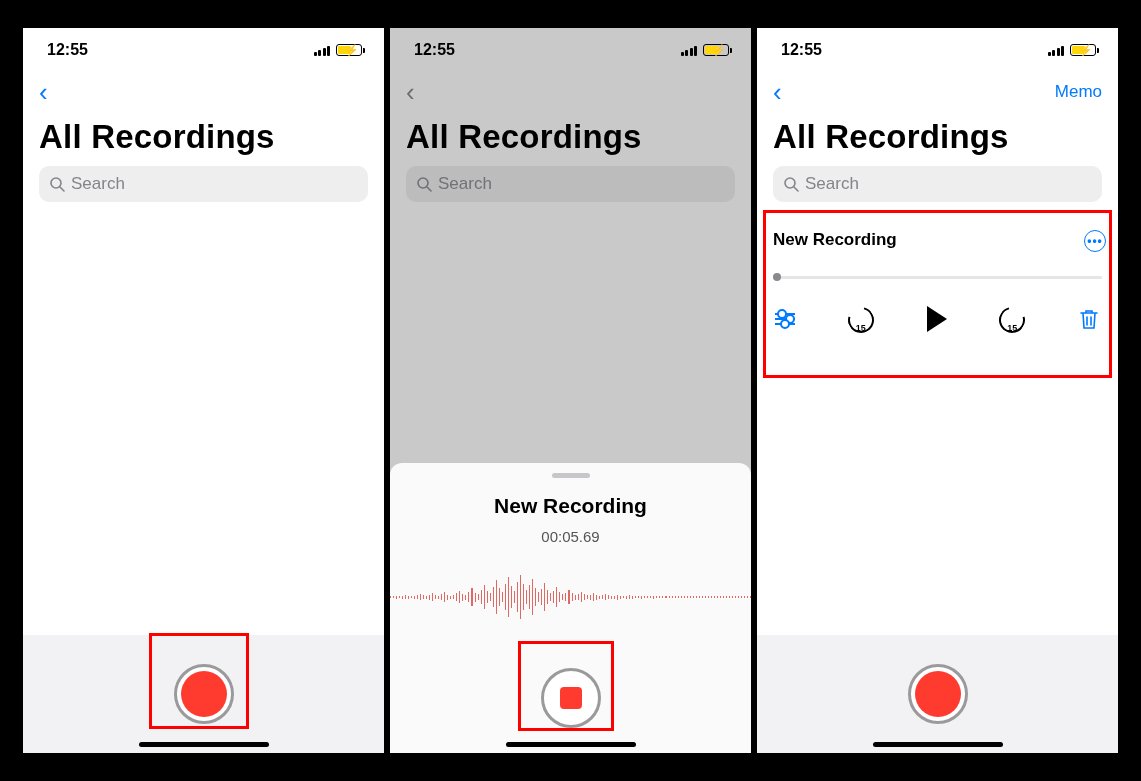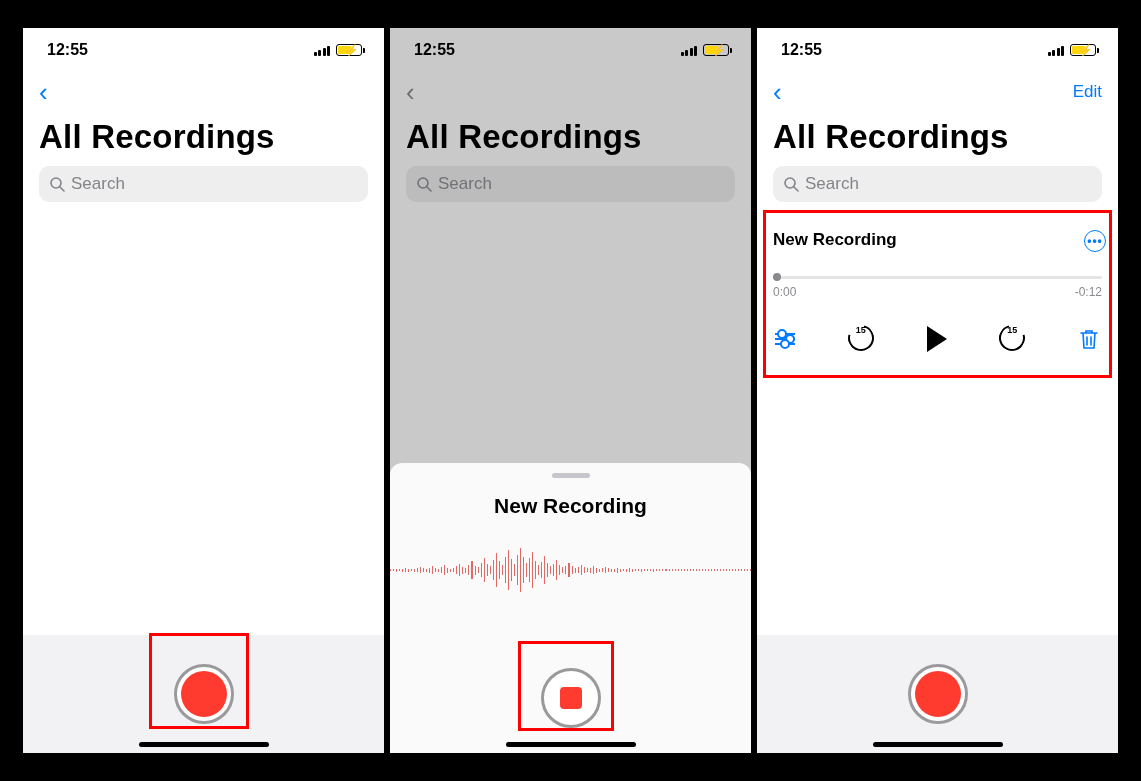--- a/index.html
+++ b/index.html
@@ -157,21 +157,21 @@
     margin-top:26px; height:3px; background:#e5e5e8; border-radius:2px; position:relative;
   }
   .scrub-thumb { position:absolute; left:0; top:-3px; width:8px; height:8px; background:#8a8a8e; border-radius:50%;}
   .scrub-times { display:flex; justify-content:space-between; font-size:12px; color:#8a8a8e; margin-top:6px;}
   .controls {
     display:flex; align-items:center; justify-content:space-between;
     margin-top:26px;
     padding: 0 2px;
   }
   .ctrl-blue { color:#007aff; }
-  .skip { position:relative; width:28px; height:28px; display:flex; align-items:flex-start; justify-content:center;}
+  .skip { position:relative; width:28px; height:28px; display:flex; align-items:flex-end; justify-content:center;}
   .skip-circle { width:26px; height:26px; border:2px solid #000; border-radius:50%; border-top-color:transparent; transform:rotate(-30deg);}
   .skip-label { position:absolute; font-size:9px; font-weight:700;}
   .play-tri {
     width:0; height:0; border-left:20px solid #000;
     border-top:13px solid transparent; border-bottom:13px solid transparent;
   }
   .sliders-icon { display:flex; flex-direction:column; gap:3px;}
   .sliders-icon div { width:20px; height:2px; background:#007aff; position:relative;}
   .sliders-icon div::after { content:""; position:absolute; width:6px; height:6px; border:2px solid #007aff; background:#fff; border-radius:50%; top:-4px;}
   .sliders-icon div:nth-child(1)::after{left:2px;}
@@ -242,20 +242,21 @@
     <svg width="16" height="16" viewBox="0 0 16 16">
         <circle cx="7" cy="7" r="5" fill="none" stroke="#717176" stroke-width="1.6"></circle>
         <line x1="11" y1="11" x2="15" y2="15" stroke="#717176" stroke-width="1.6" stroke-linecap="round"></line>
       </svg>
     <span>Search</span>
   </div>
 
   <div class="sheet">
     <div class="grabber"></div>
     <div class="rec-title-sheet">New Recording</div>
+    <div class="rec-timer">00:05.69</div>
     <div class="waveform" id="wf">
         <span style="height: 2px;"></span>
         <span style="height: 2px;"></span>
         <span style="height: 3px;"></span>
         <span style="height: 2px;"></span>
         <span style="height: 3px;"></span>
         <span style="height: 4px;"></span>
         <span style="height: 3px;"></span>
         <span style="height: 2px;"></span>
         <span style="height: 3px;"></span>
@@ -392,41 +393,37 @@
           <span></span>
         </div>
       <div class="battery">
           <div class="battery-fill"></div>
           <span class="bolt">⚡</span>
         </div>
     </div>
   </div>
   <div class="nav-bar">
     <span class="back-chevron">‹</span>
-    <span class="edit-link">Edit</span>
+    <span class="edit-link">Memo</span>
   </div>
   <div class="title">All Recordings</div>
   <div class="search">
     <svg width="16" height="16" viewBox="0 0 16 16">
         <circle cx="7" cy="7" r="5" fill="none" stroke="#848489" stroke-width="1.6"></circle>
         <line x1="11" y1="11" x2="15" y2="15" stroke="#848489" stroke-width="1.6" stroke-linecap="round"></line>
       </svg>
     <span>Search</span>
   </div>
 
   <div class="rec-item">
     <div class="rec-item-title">New Recording</div>
     <div class="more-btn">•••</div>
     <div class="scrub-track">
       <div class="scrub-thumb"></div>
     </div>
-    <div class="scrub-times">
-      <span>0:00</span>
-      <span>-0:12</span>
-    </div>
     <div class="controls">
       <div class="ctrl-blue">
         <div class="sliders-icon">
             <div></div>
             <div></div>
             <div></div>
           </div>
       </div>
       <div class="skip">
         <div class="skip-circle"></div>

